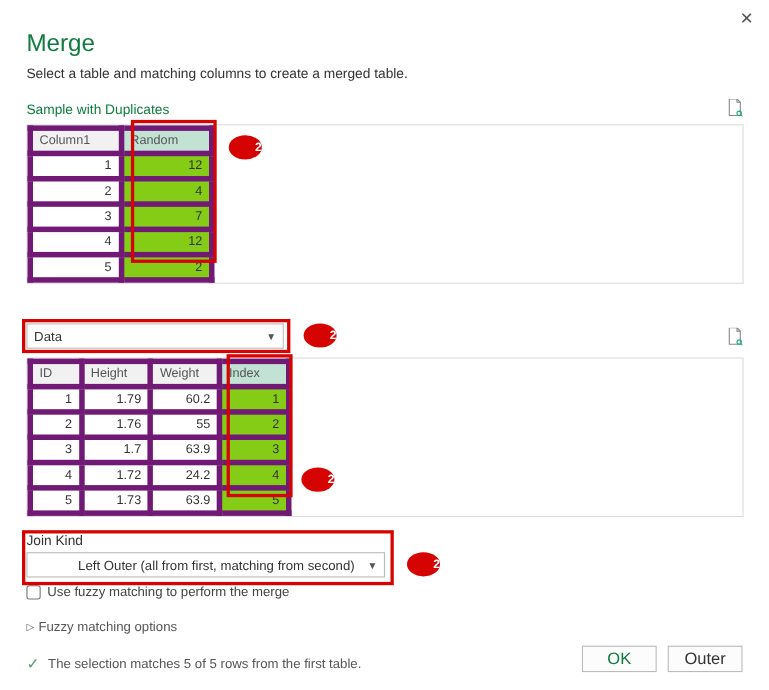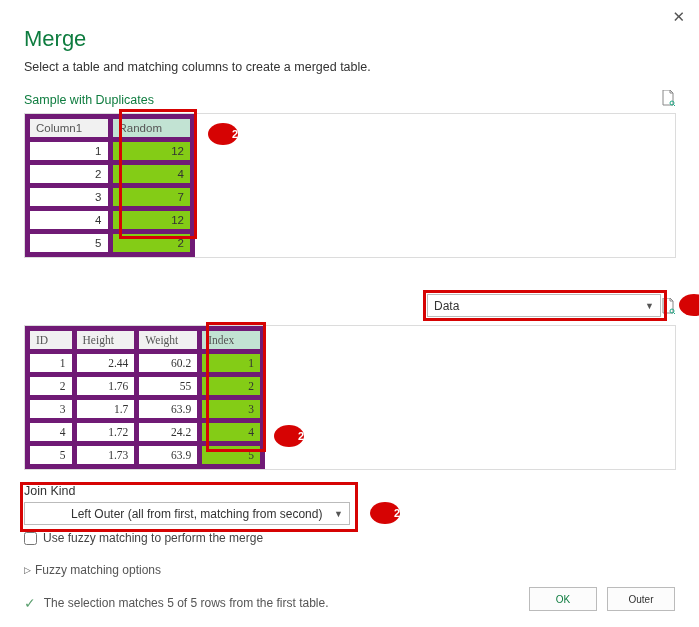--- a/index.html
+++ b/index.html
@@ -32,27 +32,27 @@
   .dropdown .arrow{ font-size:9px; color:#555;}
   .section-gap{height:18px;}
   .joinkind-label{ font-size:12.5px; color:#333; margin:12px 0 4px 0;}
   .checkbox-row{ display:flex; align-items:center; gap:6px; margin-top:6px; font-size:12px; color:#444;}
   .checkbox-row input{margin:0;}
   .expander{ display:flex; align-items:center; gap:4px; color:#555; font-size:12px; margin-top:18px; cursor:pointer;}
   .expander .tri{font-size:9px;}
   .match-row{ display:flex; align-items:center; gap:8px; color:#555; font-size:12px; margin-top:18px;}
   .checkmark{color:#5b9f6f; font-size:14px;}
   .buttons{ position:absolute; right:24px; bottom:16px; display:flex; gap:10px;}
-  .btn{ min-width:68px; height:24px; border:1px solid #bbb; background:#fcfcfc; font-size:10px; display:flex; align-items:center; justify-content:center; cursor:pointer;}
+  .btn{ min-width:68px; height:24px; border:1px solid #bbb; background:#fcfcfc; font-size:15px; display:flex; align-items:center; justify-content:center; cursor:pointer;}
   .btn.ok{ color:#0e7c3f;}
   .table-outer { position:relative; }
   .table1-container{ width:652px;}
   .table2-container{ width:652px;}
   .table-bg { border:1px solid #dcdcdc; background:#fff;}
-  .row-second{ display:flex; align-items:flex-start; gap:0; margin-top:18px; justify-content:flex-end;}
+  .row-second{ display:flex; align-items:flex-start; gap:12px; margin-top:18px; justify-content:space-between;}
 </style>
 </head>
 <body>
 
 <div class="close">✕</div>
 
 <h1 class="title">Merge</h1>
 <div class="subtitle">Select a table and matching columns to create a merged table.</div>
 
 <div class="src-label">
@@ -119,31 +119,31 @@
         <path d="M2 0h7l3 3v12H2z" fill="none" stroke="#888" stroke-width="1"></path>
         <path d="M9 0v3h3" fill="none" stroke="#888"></path>
         <circle cx="11" cy="13" r="2" fill="none" stroke="#2a8"></circle>
         <path d="M12.5 14.5l2 2" stroke="#2a8"></path>
       </svg>
   </span>
 </div>
 
 <div class="table-outer" style="margin-top:8px;">
   <div class="table-bg table2-container">
-    <table style="width:240px;font-family:Liberation Serif, serif;">
+    <table style="width:240px;">
       <tbody>
           <tr>
         <th style="width:40px">ID</th>
         <th style="width:54px">Height</th>
         <th style="width:54px">Weight</th>
         <th class="sel" style="width:54px">Index</th>
       </tr>
       <tr>
             <td>1</td>
-            <td>2.44</td>
+            <td>1.79</td>
             <td>60.2</td>
             <td class="sel">1</td>
           </tr>
       <tr>
             <td>2</td>
             <td>1.76</td>
             <td>55</td>
             <td class="sel">2</td>
           </tr>
       <tr>

